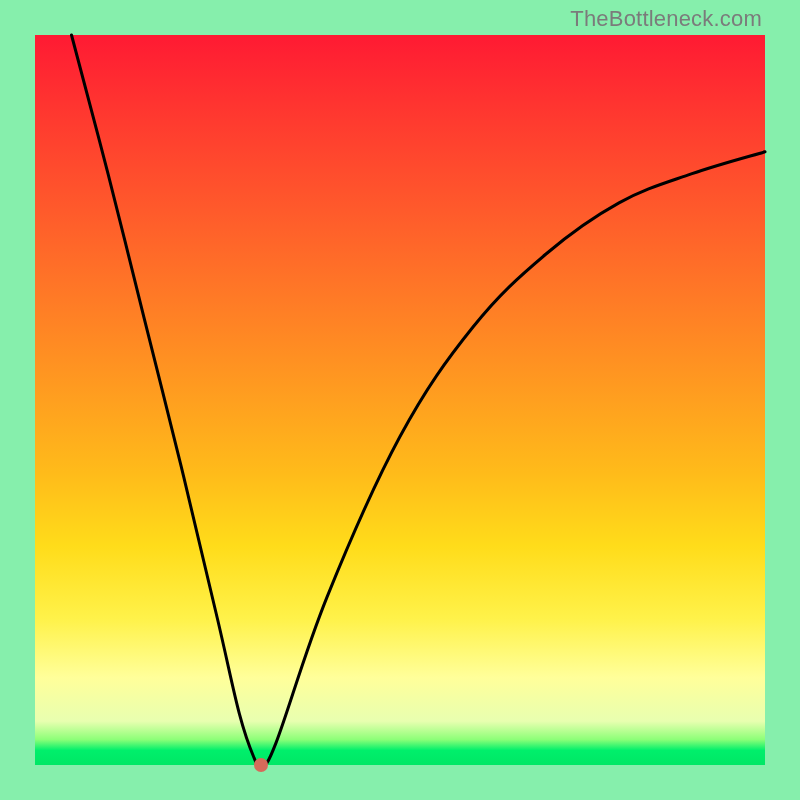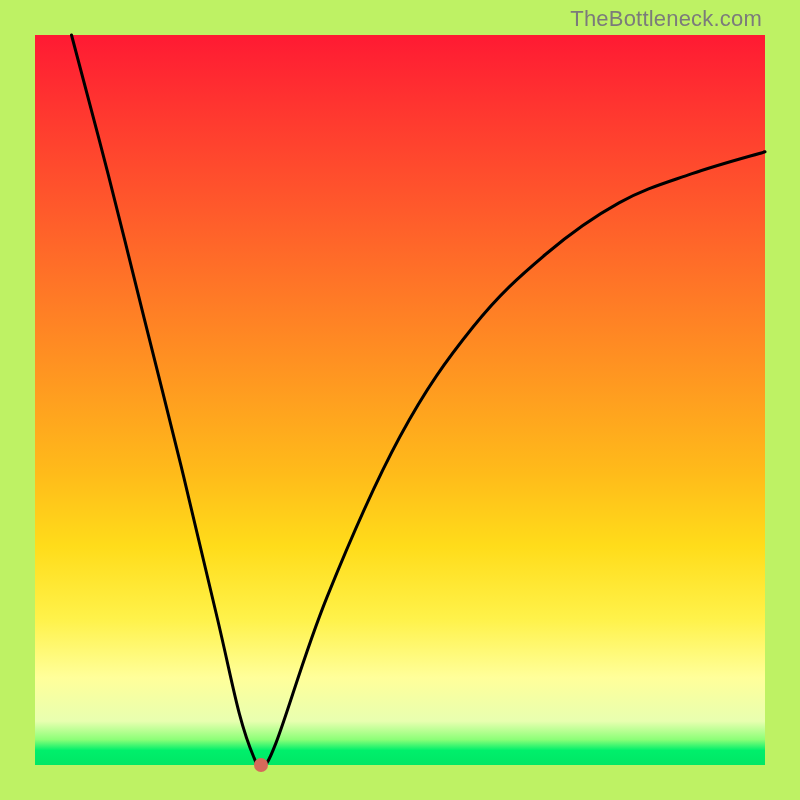--- a/index.html
+++ b/index.html
@@ -8,21 +8,21 @@
     width: 800px;
     height: 800px;
     background: #000;
     font-family: Arial, Helvetica, sans-serif;
     overflow: hidden;
   }
   .frame {
     position: relative;
     width: 800px;
     height: 800px;
-    background: #bef264;
+    background: #86efac;
   }
   .plot-area {
     position: absolute;
     left: 35px;
     top: 35px;
     width: 730px;
     height: 730px;
     
     background: linear-gradient(
       to bottom,

